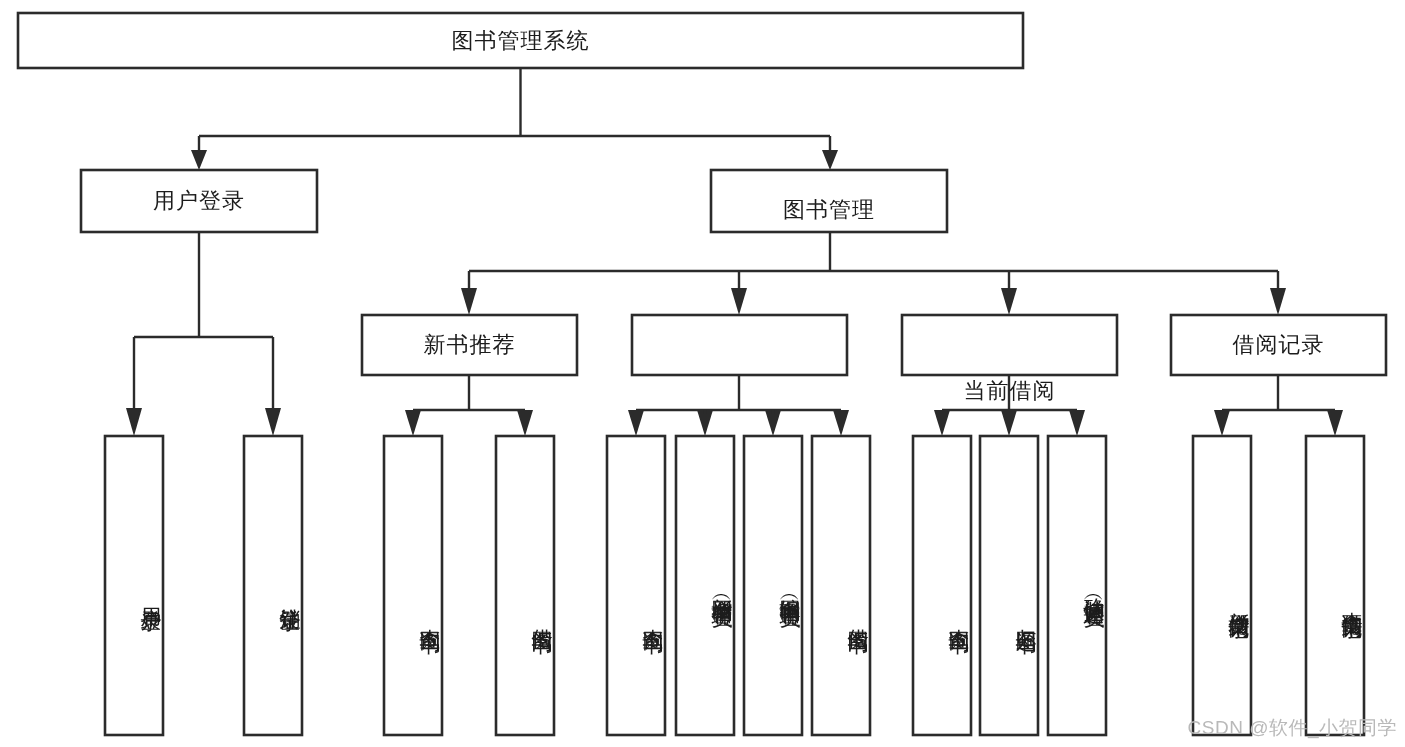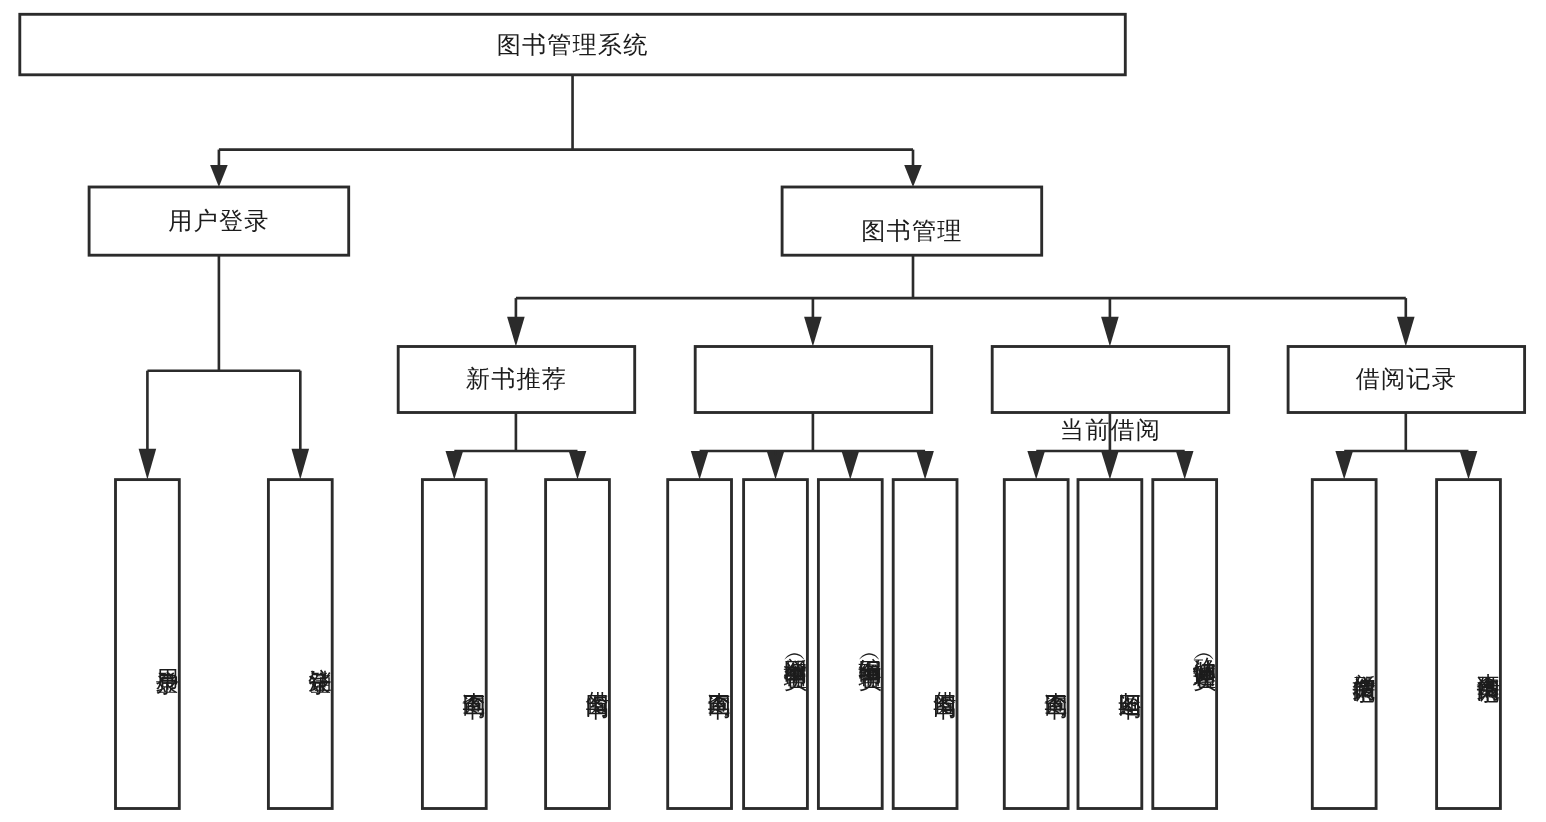--- a/index.html
+++ b/index.html
@@ -196,13 +196,14 @@
   <div class="vert-text" style="left:744px; top:443px; width:58px; height:290px;">编辑图书（管理员）</div>
   <div class="vert-text" style="left:812px; top:500px; width:58px; height:230px;">借阅图书</div>
 
   <div class="vert-text" style="left:913px; top:500px; width:58px; height:230px;">查询图书</div>
   <div class="vert-text" style="left:980px; top:500px; width:58px; height:230px;">归还图书</div>
   <div class="vert-text" style="left:1048px; top:443px; width:58px; height:290px;">确认归还（管理员）</div>
 
   <div class="vert-text" style="left:1193px; top:468px; width:58px; height:262px;">新增借阅记录</div>
   <div class="vert-text" style="left:1306px; top:468px; width:58px; height:262px;">查询借阅记录</div>
 
+  <div id="watermark">CSDN @软件_小贺同学</div>
 </div>
 
 </body></html>

